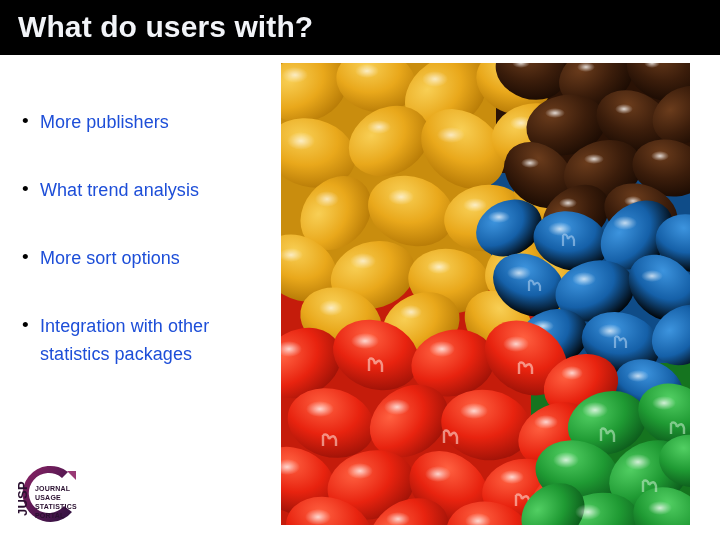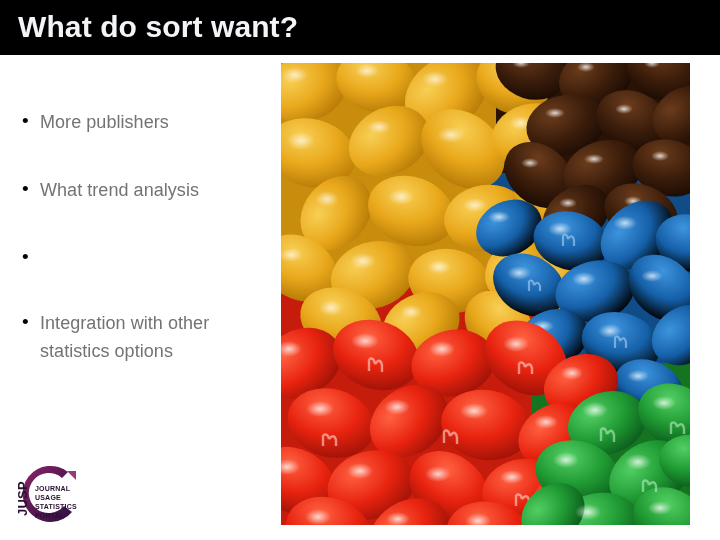--- a/index.html
+++ b/index.html
@@ -62,21 +62,21 @@
     min-width: 18px;
     font-size: 19px;
     line-height: 25px;
     color: #000000;
     text-align: left;
   }
   .bullet-text {
     font-family: "Liberation Sans", sans-serif;
     font-size: 18px;
     line-height: 28px;
-    color: #737373;
+    color: #1d4ed8;
     letter-spacing: 0.05px;
   }
 
   
   .photo {
     position: absolute;
     left: 281px;
     top: 63px;
     width: 409px;
     height: 462px;
@@ -94,42 +94,43 @@
     height: 68px;
   }
   .logo svg { display: block; }
 </style>
 </head>
 <body>
 
 <div class="slide">
 
   <div class="title-bar">
-    <div class="title-text">What do sort want?</div>
+    <div class="title-text">What do users with?</div>
   </div>
 
   <div class="bullets">
 
     <div class="bullet-row">
       <span class="bullet-dot">•</span>
       <span class="bullet-text">More publishers</span>
     </div>
 
     <div class="bullet-row">
       <span class="bullet-dot">•</span>
       <span class="bullet-text">What trend analysis</span>
     </div>
 
     <div class="bullet-row">
       <span class="bullet-dot">•</span>
+      <span class="bullet-text">More sort options</span>
     </div>
 
     <div class="bullet-row">
       <span class="bullet-dot">•</span>
-      <span class="bullet-text">Integration with other statistics options</span>
+      <span class="bullet-text">Integration with other statistics packages</span>
     </div>
 
   </div>
 
   <div class="photo">
     <svg width="409" height="462" viewBox="0 0 409 462">
       <defs>
         <radialGradient id="gY" cx="35%" cy="30%" r="75%">
           <stop offset="0%" stop-color="#f8cf55"></stop>
           <stop offset="55%" stop-color="#e9a81b"></stop>

